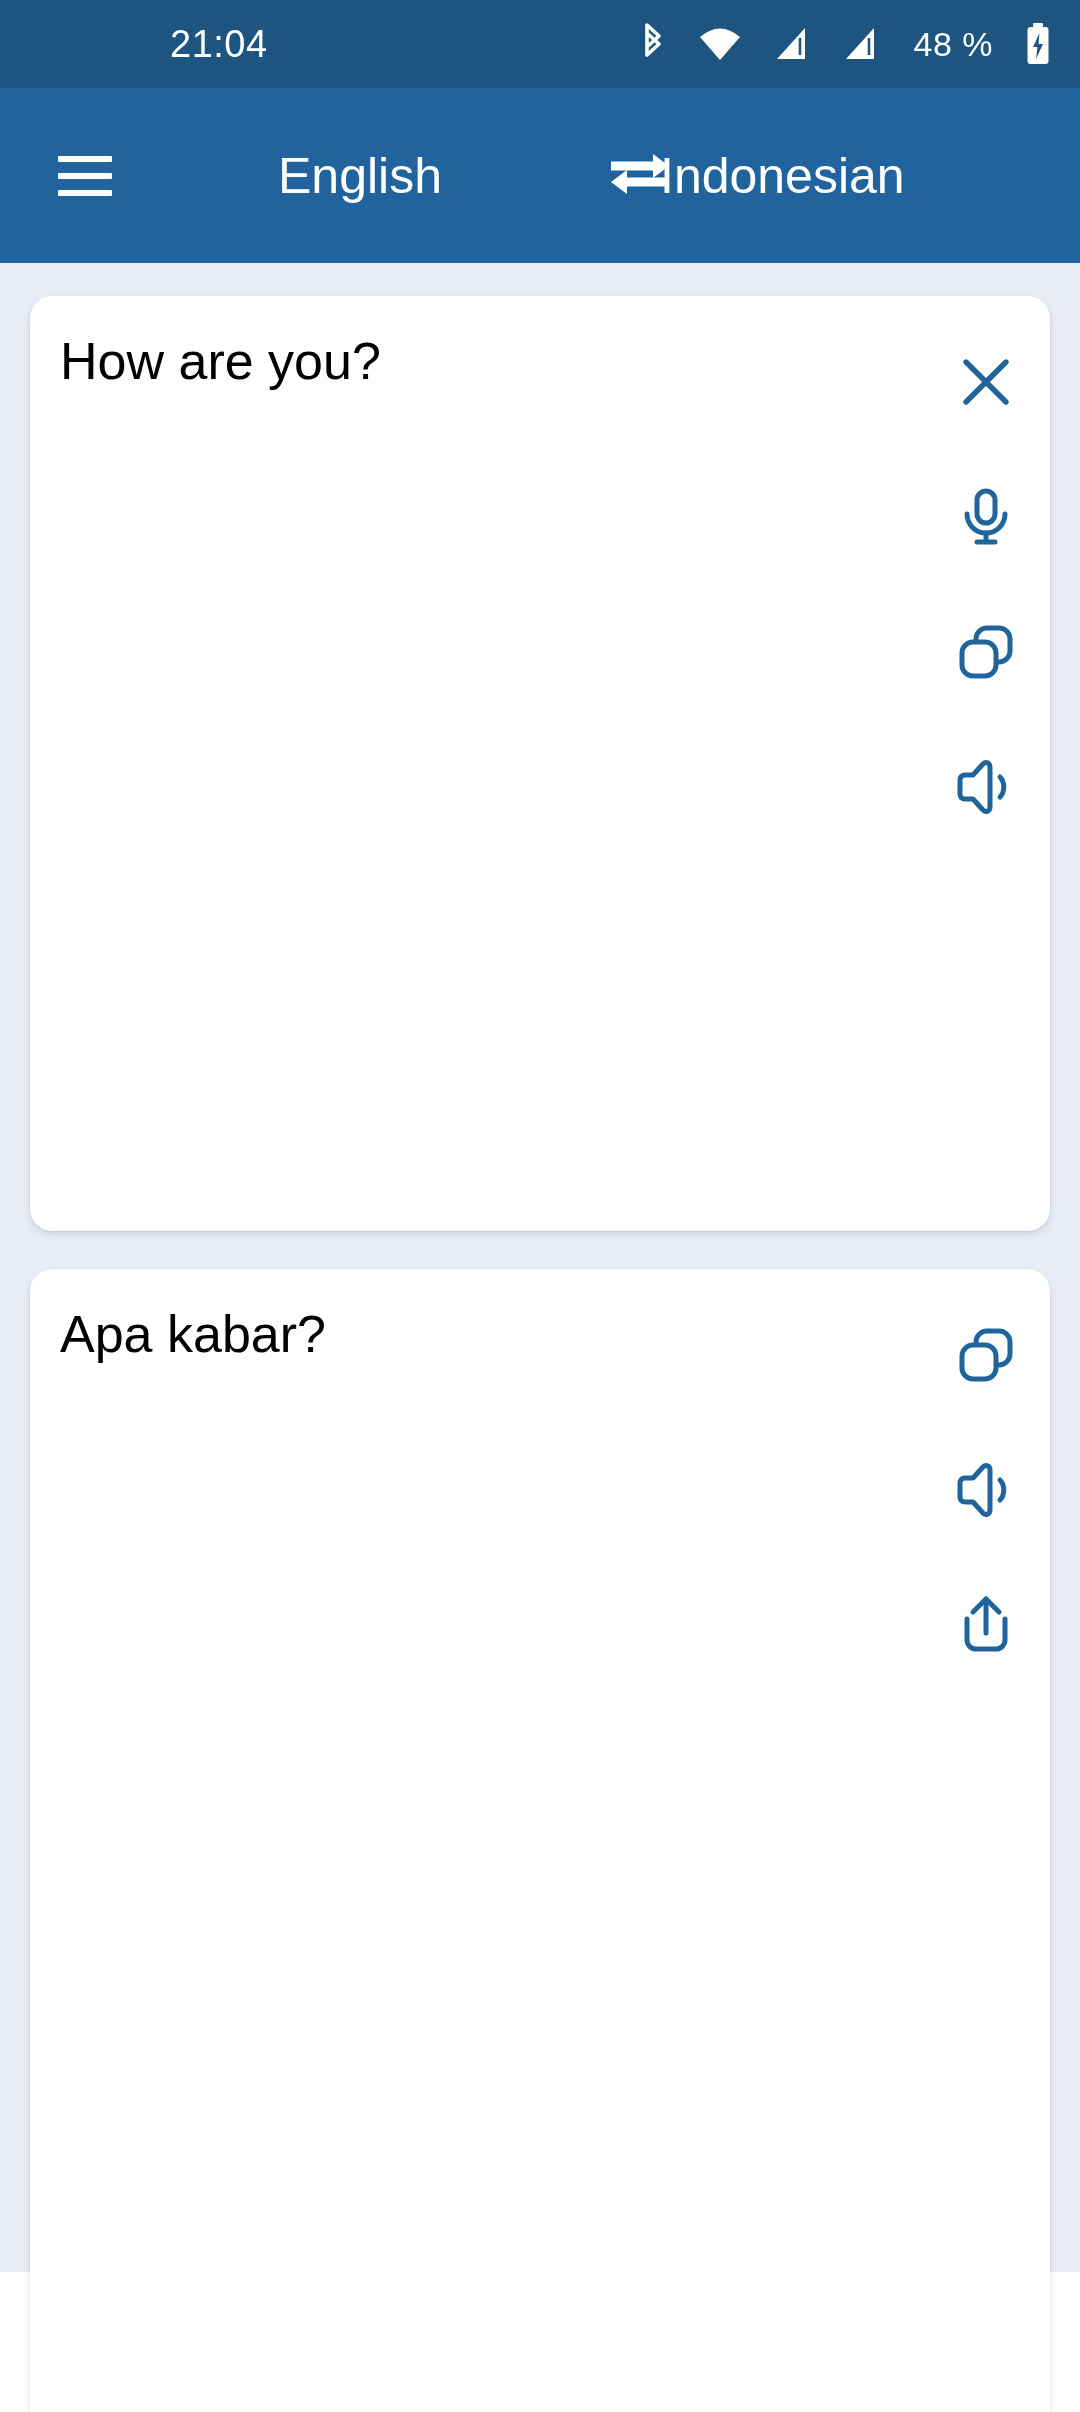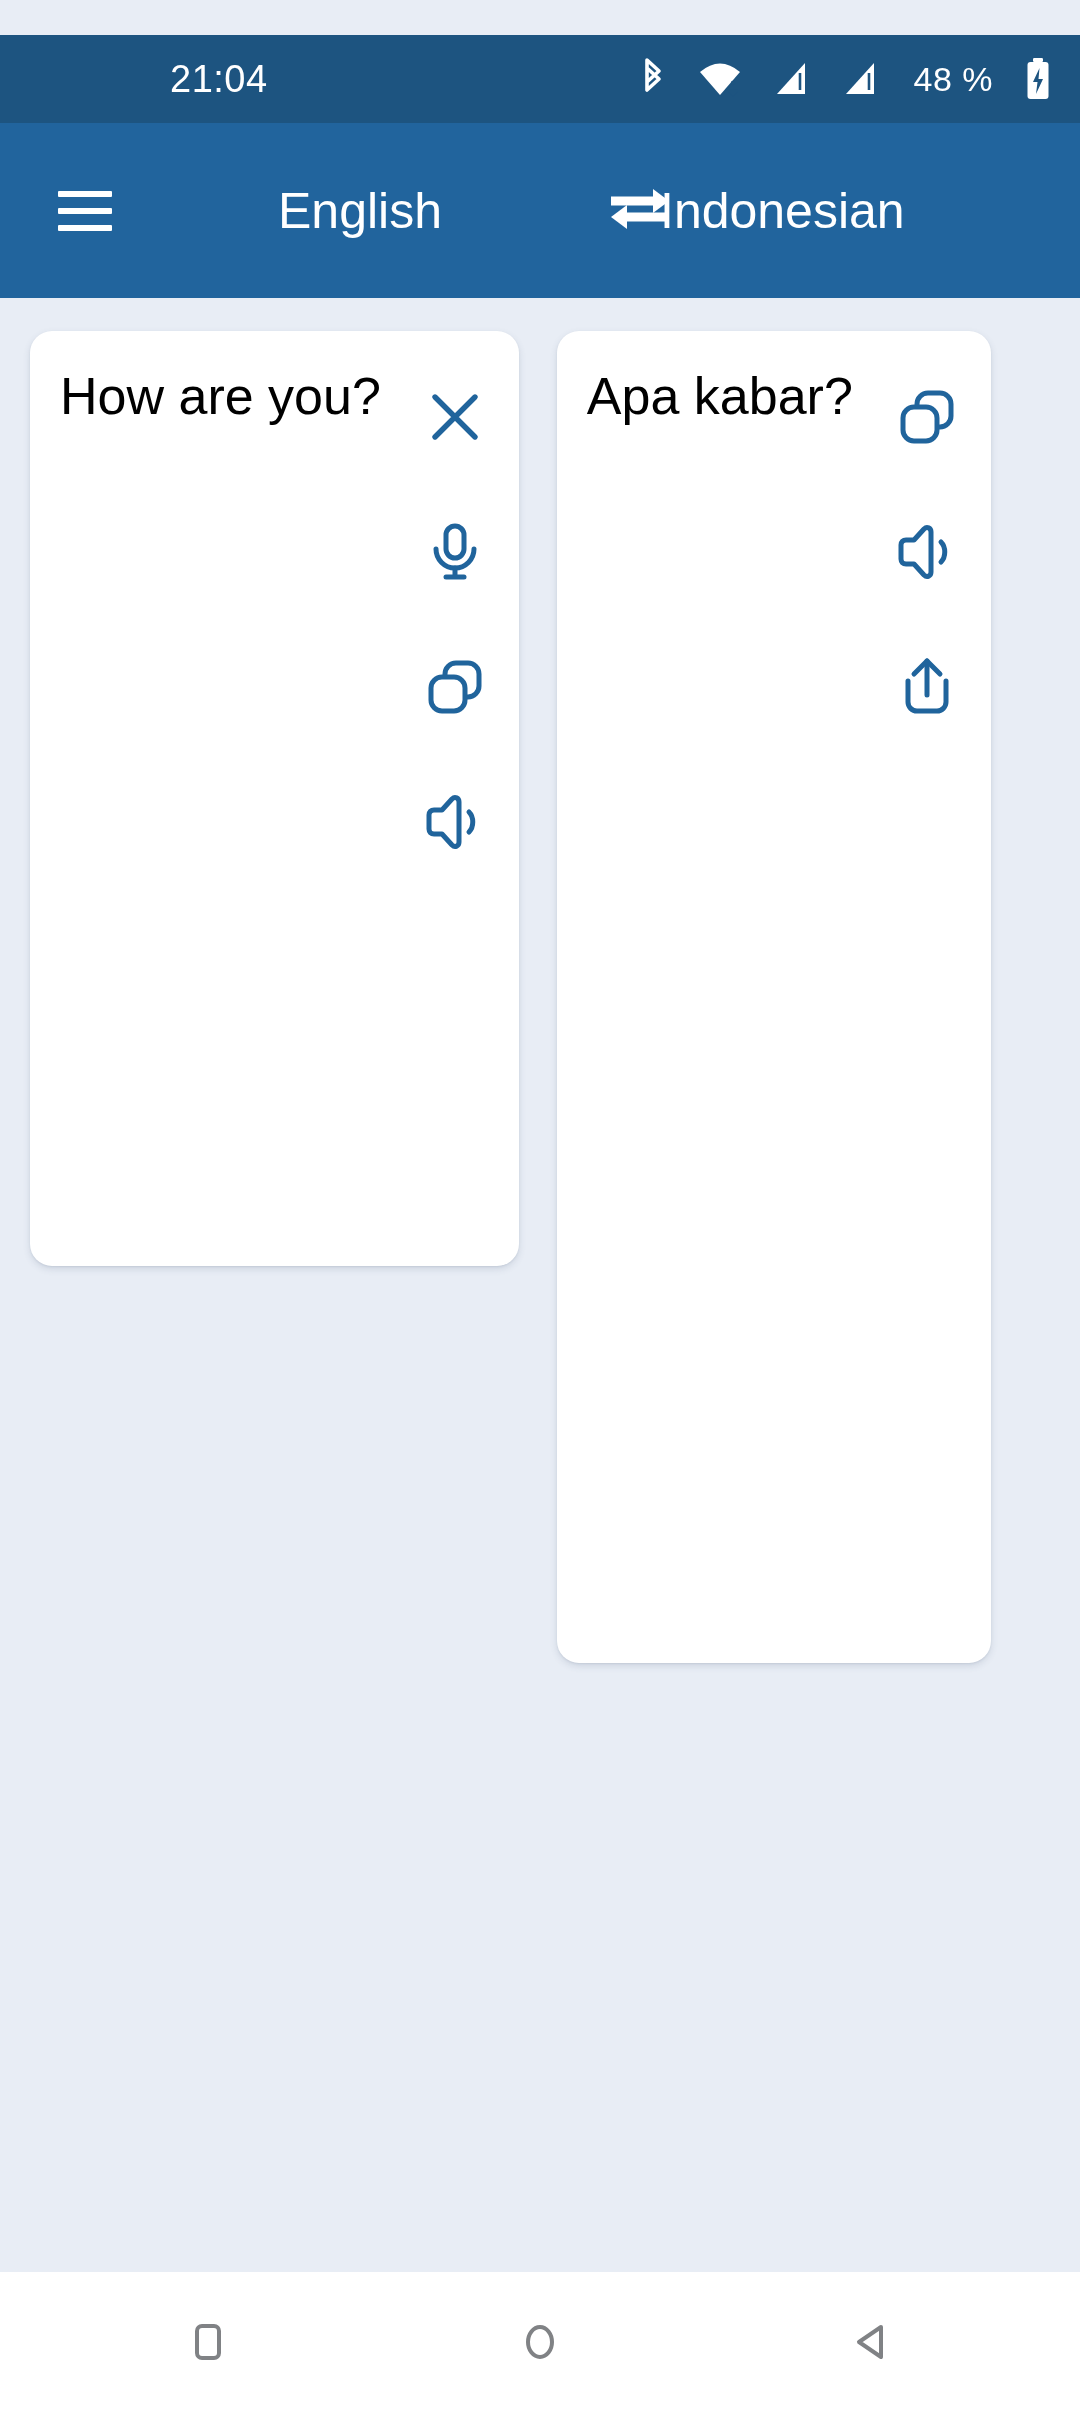--- a/index.html
+++ b/index.html
@@ -26,21 +26,20 @@
 
   
   .status-bar {
     height: 88px;
     background: #1d5480;
     display: flex;
     align-items: center;
     padding: 0 34px 0 0;
     flex: 0 0 auto;
     position: relative;
-    margin-top: 35px;
   }
   .status-clock {
     color: #ffffff;
     font-size: 38px;
     letter-spacing: 0.5px;
     position: absolute;
     left: 170px;
     top: 50%;
     transform: translateY(-50%);
   }
@@ -123,21 +122,21 @@
     transform: translateY(-50%);
     cursor: pointer;
   }
 
   
   .content {
     flex: 1 1 auto;
     background: #e8edf5;
     padding: 33px 30px 0 30px;
     display: flex;
-    flex-direction: row;
+    flex-direction: column;
     gap: 38px;
     min-height: 0;
   }
 
   .card {
     background: #ffffff;
     border-radius: 22px;
     box-shadow: 0 3px 7px rgba(70,90,120,0.16), 0 1px 2px rgba(70,90,120,0.10);
     position: relative;
     display: flex;

